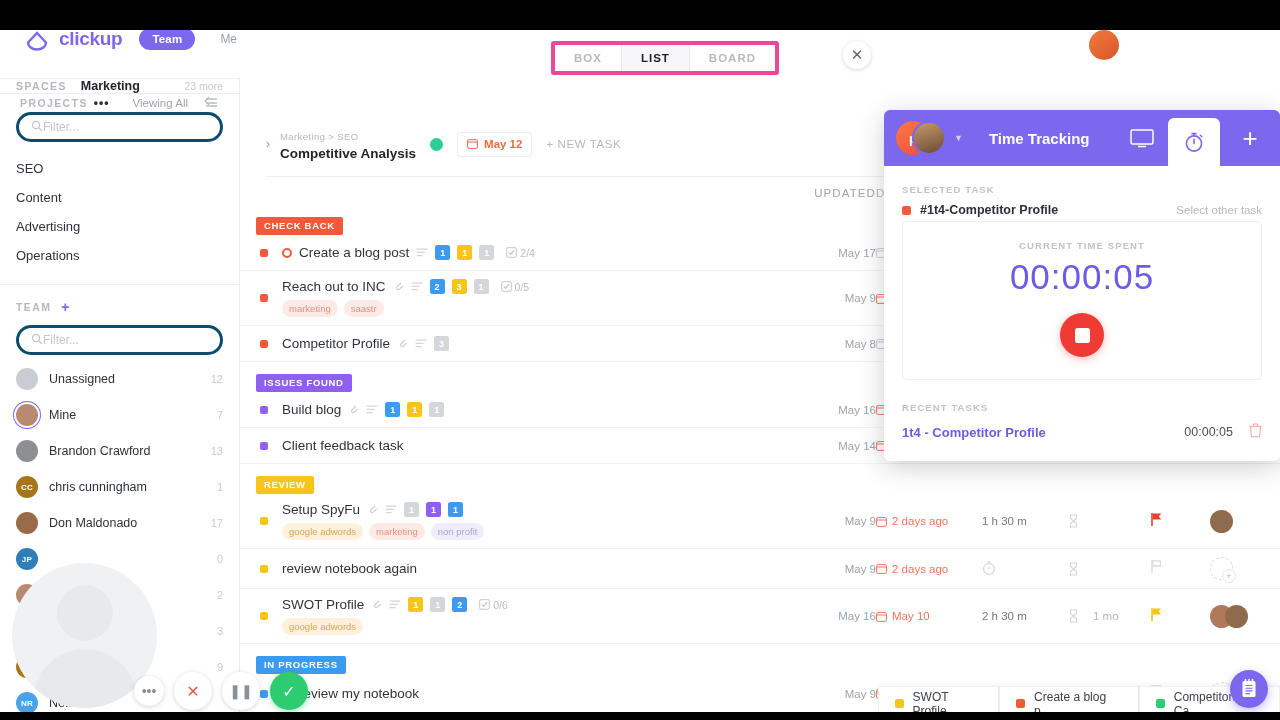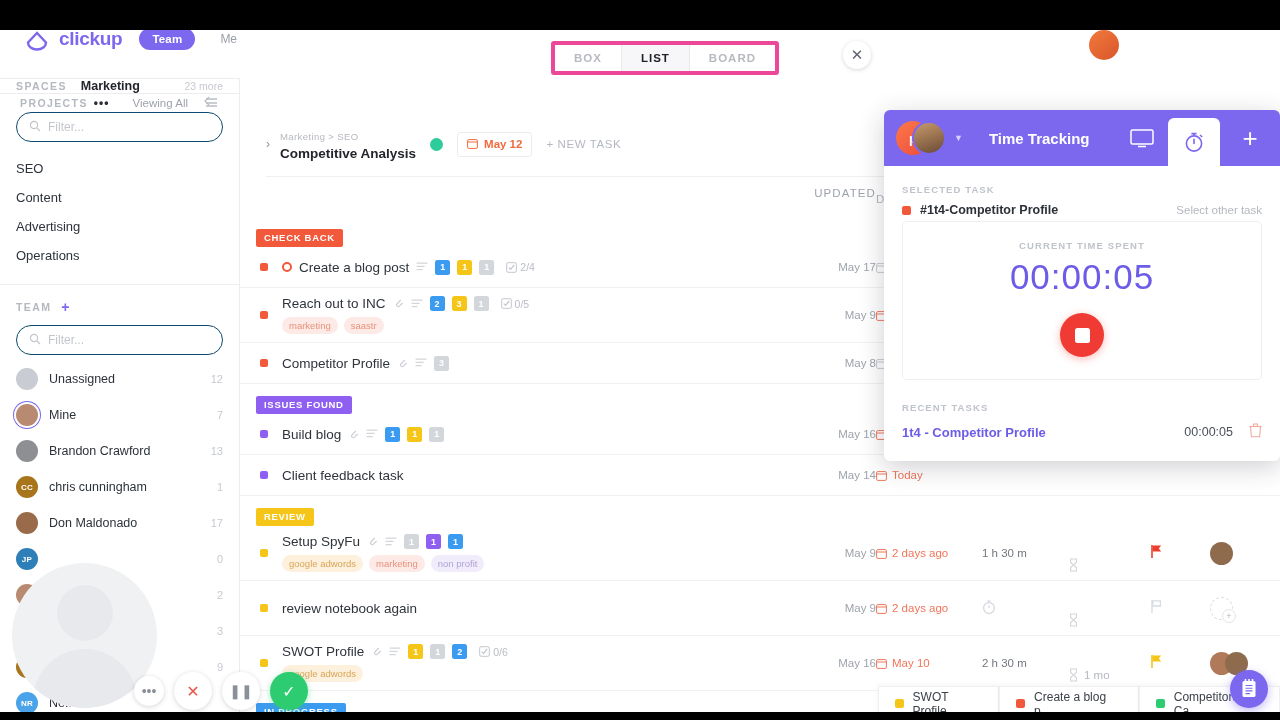--- a/index.html
+++ b/index.html
@@ -63,22 +63,22 @@
   .space-name { font-size: 12.5px; font-weight:700; color:#22262c; }
   .more-right { margin-left:auto; font-size: 10.5px; color:#c6c9cf; }
 
   .projects-row { height: 46px; display:flex; align-items:center; padding: 0 20px; gap:6px; }
   .dots { letter-spacing:1px; color:#2a2e34; font-size:12px; font-weight:700; }
   .viewing { margin-left:auto; font-size:11.5px; color:#9ea3ab; }
   .collapse-ico { margin-left:10px; color:#b9bdc4; }
 
   .filter-wrap { padding: 0 16px 6px; }
   .filter-box {
-    height: 30px; border:1px solid #0c4a6e; border-radius: 16px; display:flex; align-items:center;
-    padding: 0 12px; gap: 7px;
+    height: 30px; border:3px solid #0c4a6e; border-radius: 16px; display:flex; align-items:center;
+    padding: 0 12px; 
   }
   .filter-box input {
     border:none; outline:none; font-size:12px; color:#81868f; width:100%;
     font-family:"Liberation Sans", sans-serif; background:transparent;
   }
   .filter-box input::placeholder { color:#c2c6cc; }
 
   .proj-list { padding: 6px 0 4px; }
   .proj-item { padding: 7px 16px; font-size: 13px; color:#2d323a; }
 
@@ -149,21 +149,21 @@
   .tags { display:flex; gap:6px; margin-top:6px; }
   .tag { font-size:9.5px; padding:3px 7px; border-radius:9px; }
   .tg-pink{background:#fdeae6;color:#e8917c}
   .tg-orange{background:#fdf0dd;color:#d9a556}
   .tg-purple{background:#f1ecfb;color:#b0a3d6}
 
   .c-upd { width:70px; flex:0 0 70px; font-size:11.5px; color:#9ea3ab;text-align:right; }
   .c-due { width:106px; flex:0 0 106px; font-size:11.5px; color:#b4b8bf; display:flex; align-items:center; gap:5px; }
   .c-due.red { color:#f0765a; }
   .c-time { width:86px; flex:0 0 86px; font-size:11.5px; color:#73787f; text-align:left; }
-  .c-est  { width:82px; flex:0 0 82px; font-size:11.5px; color:#b4b8bf; display:flex; align-items:center; gap:5px;margin-top:24px;}
+  .c-est  { width:82px; flex:0 0 82px; font-size:11.5px; color:#b4b8bf; display:flex; align-items:center; gap:14px;}
   .c-flag { width:60px; flex:0 0 60px; }
   .c-asg  { width:70px; flex:0 0 70px; display:flex; align-items:center; }
   .asg-av { width:23px; height:23px; border-radius:50%; }
   .asg-av.second { margin-left:-8px; }
   .asg-empty { width:23px; height:23px; border-radius:50%; border:1px dashed #dcdfe3; position:relative; }
   .asg-empty:after { content:"+"; position:absolute; right:-4px; bottom:-4px; width:12px;height:12px;
      border-radius:50%; background:#fff; border:1px solid #e2e5e9; font-size:9px; color:#b4b8bf;
      display:flex;align-items:center;justify-content:center; }
 
   

